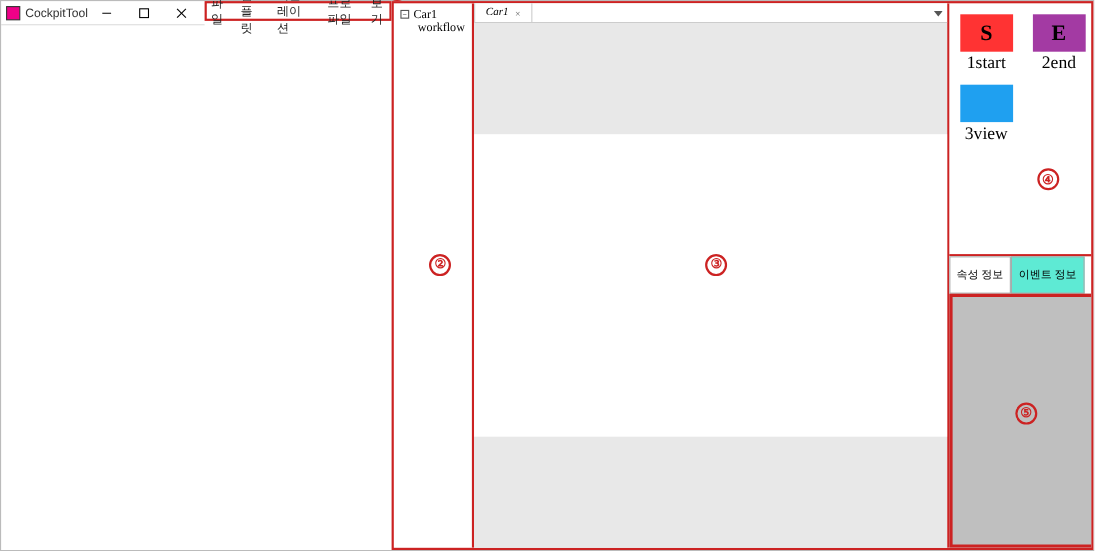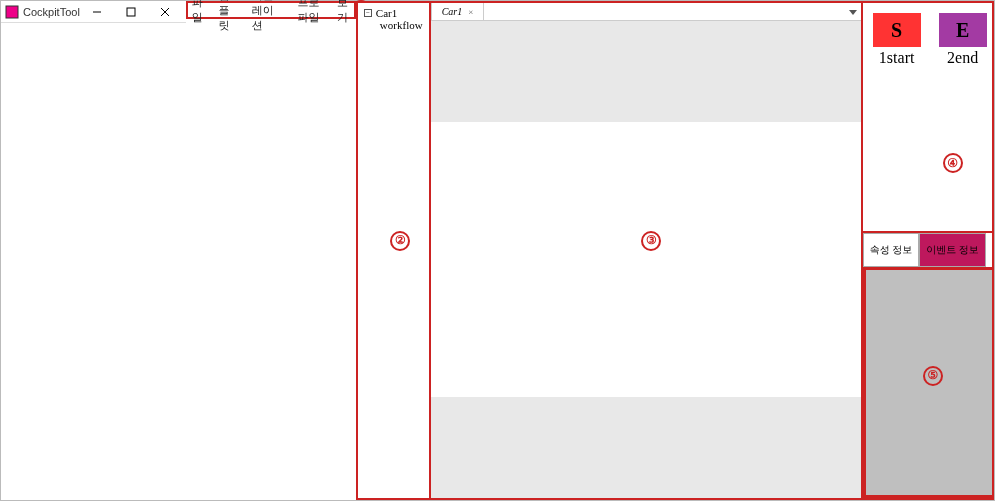--- a/index.html
+++ b/index.html
@@ -32,21 +32,21 @@
   .pal-shape { width: 48px; height: 34px; display: flex; align-items: center; justify-content: center; font-size: 20px; font-weight: bold; }
   .pal-shape.red { background: #f33; color: #000; }
   .pal-shape.purple { background: #a33aa3; color: #000; }
   .pal-shape.blue { background: #1fa0f0; }
   .pal-label { font-size: 16px; color: #000; }
   .transition-shape { width: 48px; height: 34px; position: relative; display:flex; align-items:center; }
   .transition-shape .bar { height: 6px; width: 36px; background: #000; margin-left:6px; }
   .transition-shape .head { width: 6px; height: 24px; background: #000; position: absolute; left: 0; top: 5px; }
   .props { flex: 1; display: flex; flex-direction: column; position: relative; }
   .props-tabs { height: 34px; display: flex; align-items: flex-end; }
-  .props-tab { padding: 0 6px; font-size: 10px; height: 100%; display:flex; align-items:center; border: 1px solid #aaa; cursor: pointer; background:#be185d; }
+  .props-tab { padding: 0 6px; font-size: 10px; height: 100%; display:flex; align-items:center; border: 1px solid #aaa; cursor: pointer; background:#5eead4; }
   .props-tab.active { background:#fff; }
   .props-body { flex: 1; background: #bfbfbf; border: 3px solid #c22; margin: 0; }
 </style>
 </head>
 <body>
 
 <div class="window">
 
   <div class="titlebar">
     <span class="titlebar-icon">
@@ -119,20 +119,24 @@
       <div class="palette">
         <div class="pal-grid">
           <div class="pal-cell">
             <div class="pal-shape red">S</div>
             <div class="pal-label">1start</div>
           </div>
           <div class="pal-cell">
             <div class="pal-shape purple">E</div>
             <div class="pal-label">2end</div>
           </div>
+          <div class="pal-cell">
+            <div class="pal-shape blue"></div>
+            <div class="pal-label">3view</div>
+          </div>
         </div>
         <div class="callout" style="top:150px; left:80px;">④</div>
       </div>
       <div class="props">
         <div class="props-tabs">
           <div class="props-tab active">속성 정보</div>
           <div class="props-tab">이벤트 정보</div>
         </div>
         <div class="props-body"></div>
         <div class="callout" style="top:50%; left:45%;">⑤</div>

